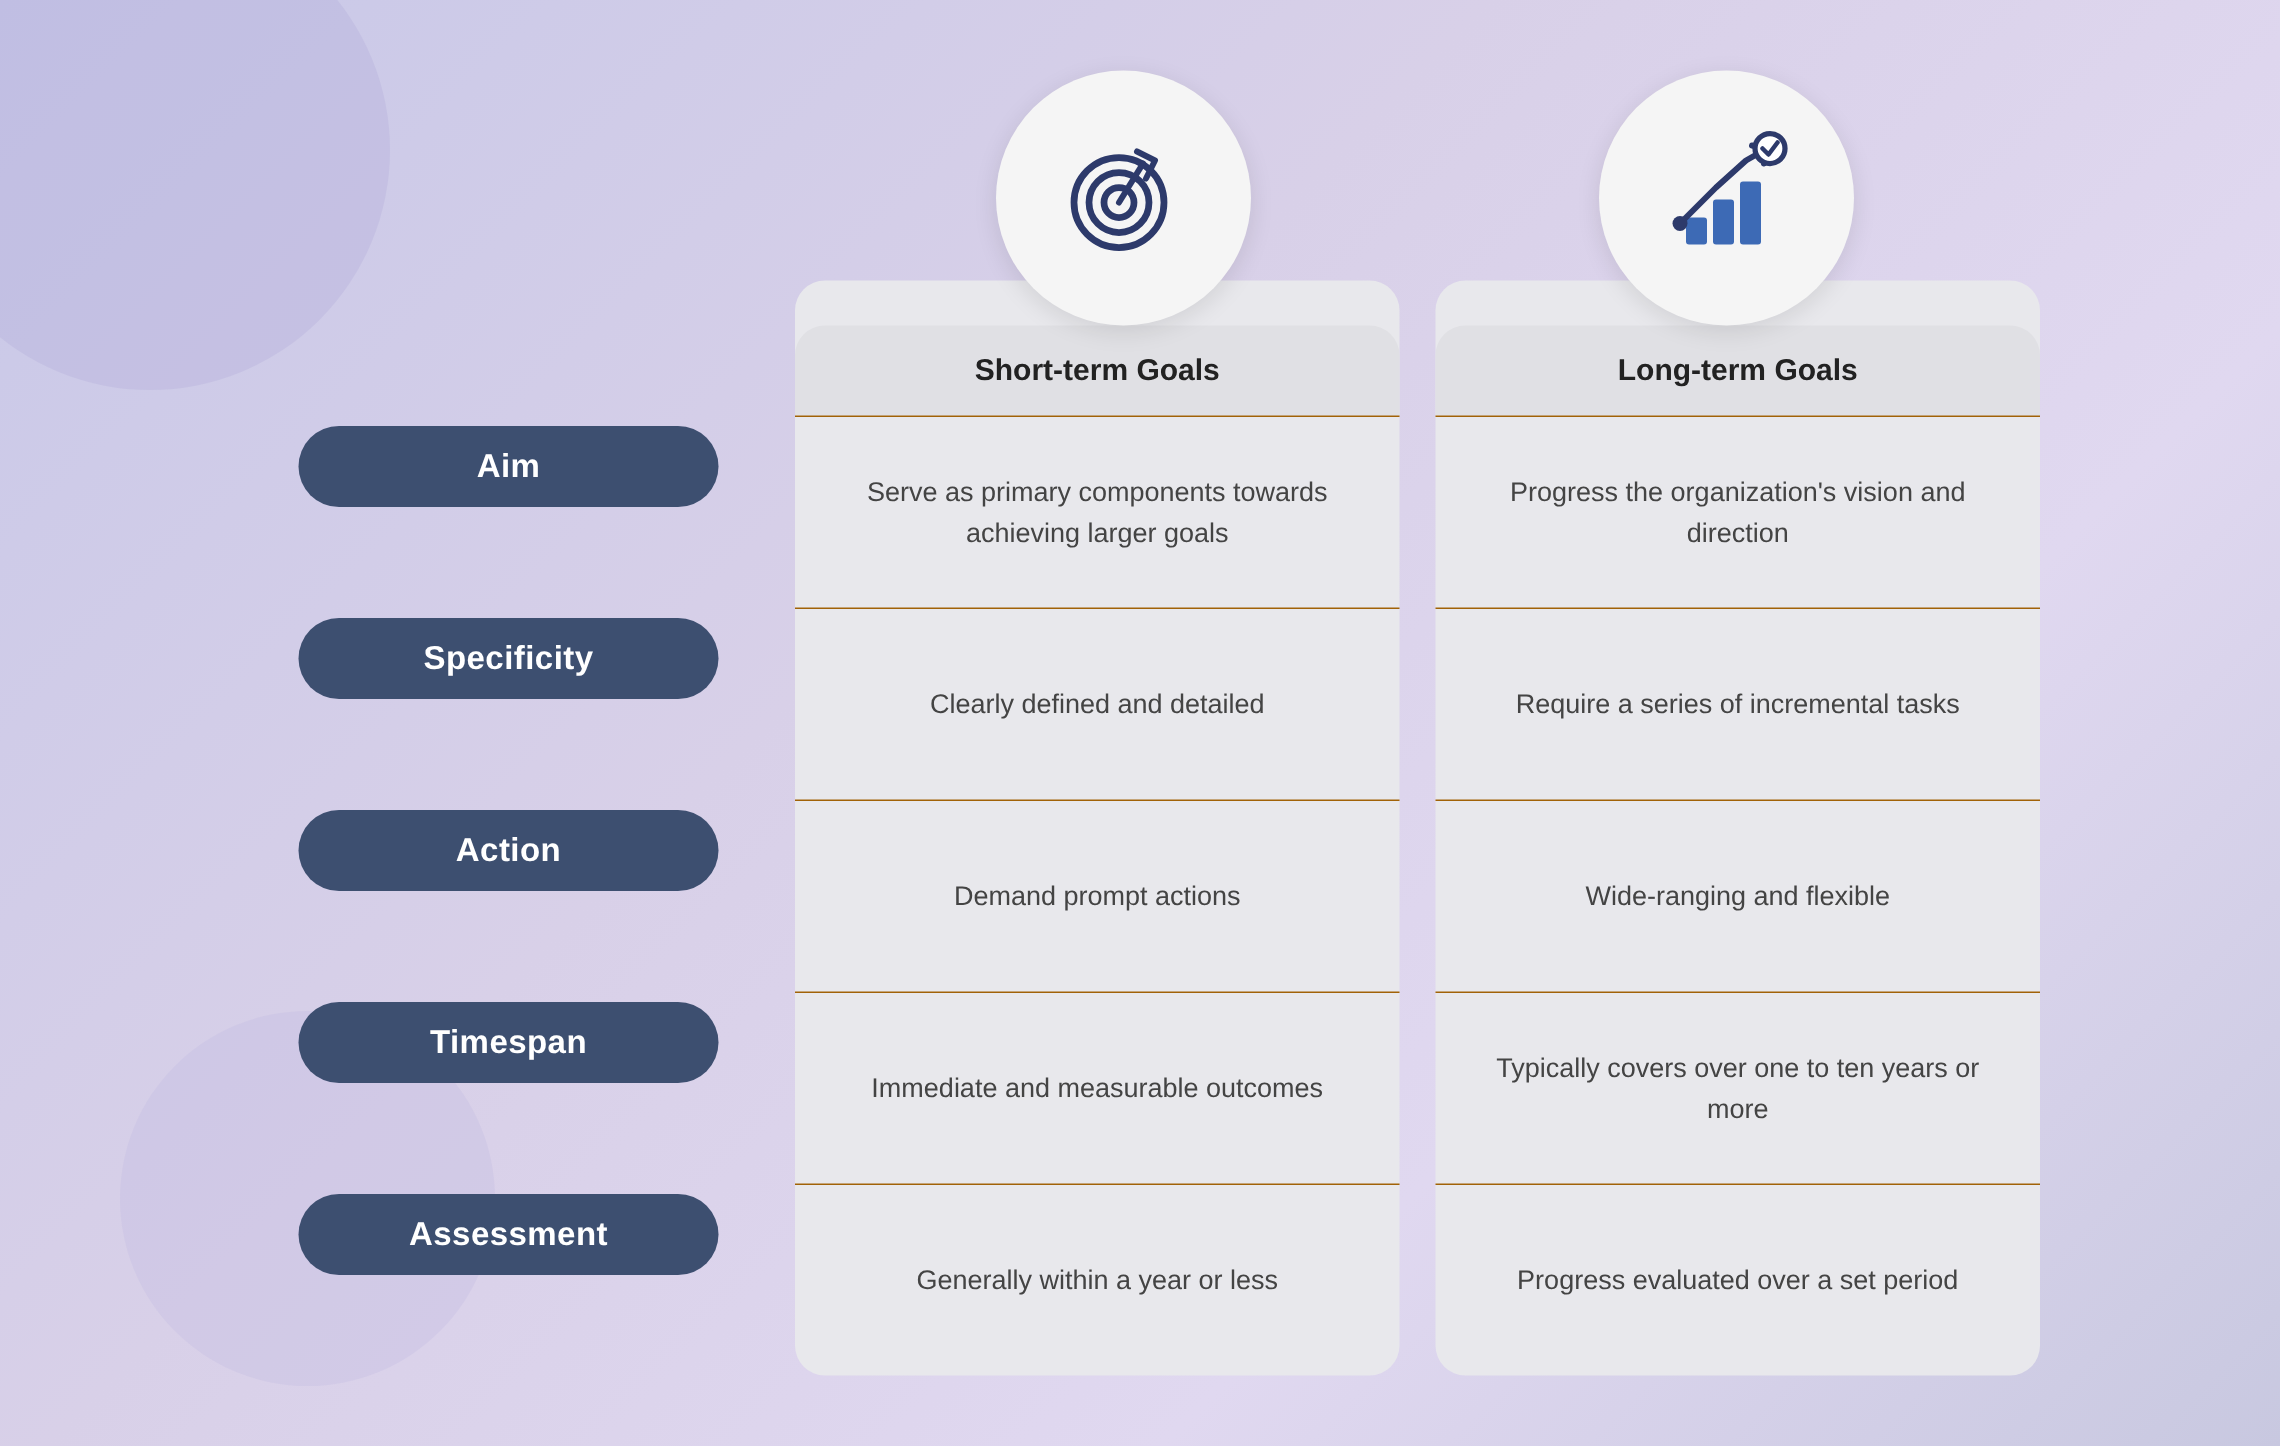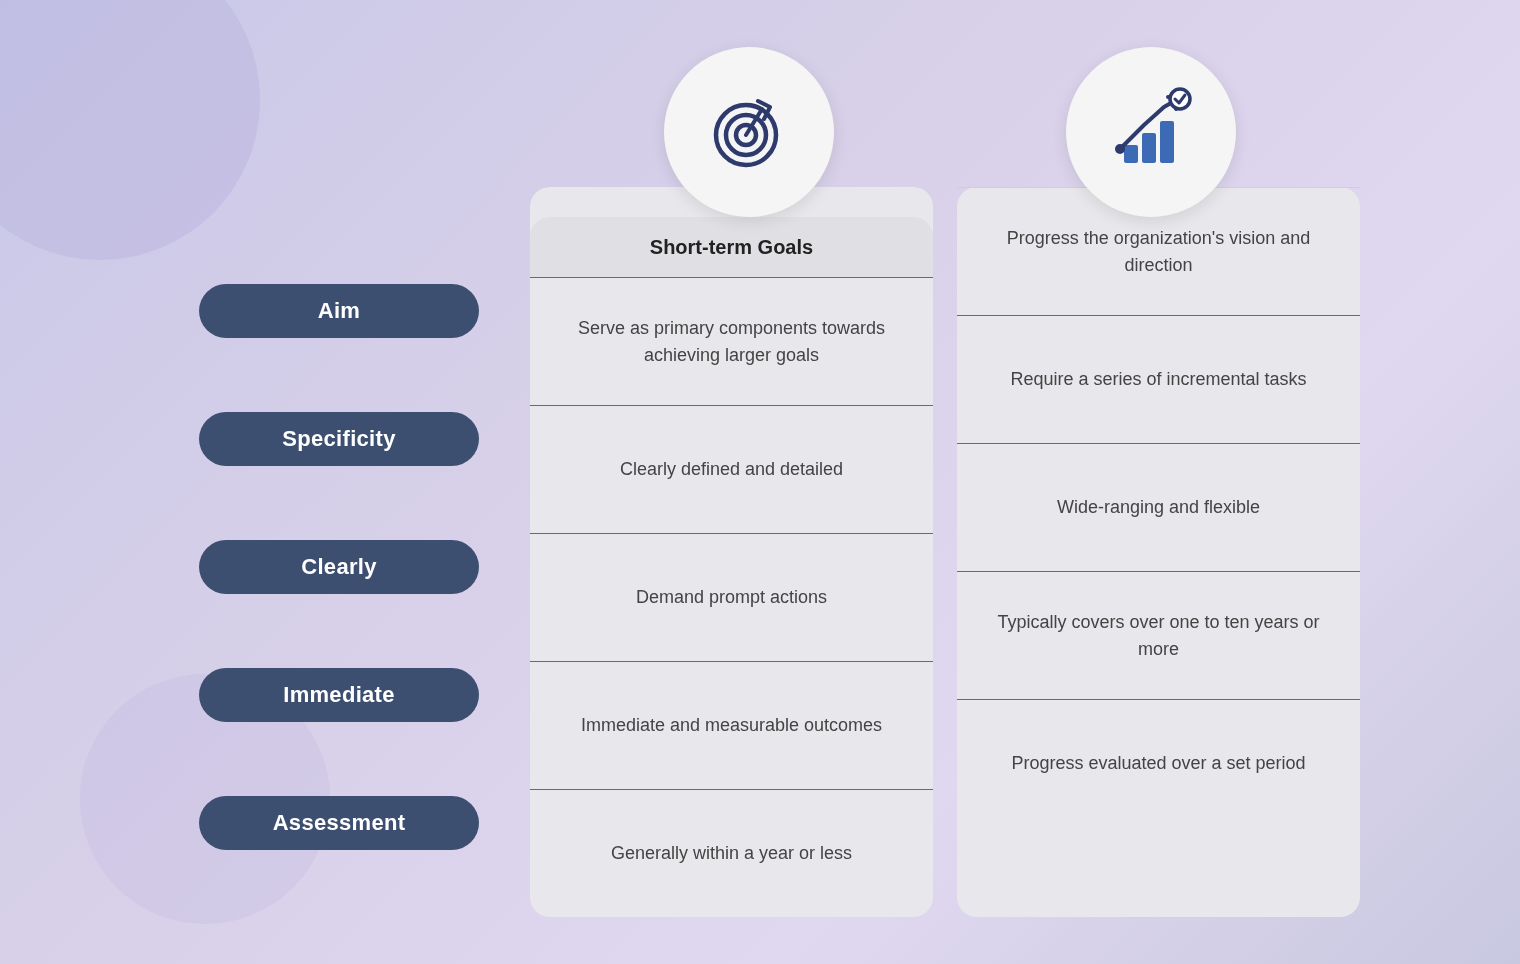--- a/index.html
+++ b/index.html
@@ -217,42 +217,43 @@
   <div class="comparison-table">
 
     <div class="label-col">
       <div class="label-cell">
         <div class="label-pill">Aim</div>
       </div>
       <div class="label-cell">
         <div class="label-pill">Specificity</div>
       </div>
       <div class="label-cell">
-        <div class="label-pill">Clearly</div>
-      </div>
-      <div class="label-cell">
-        <div class="label-pill">Immediate</div>
+        <div class="label-pill">Action</div>
+      </div>
+      <div class="label-cell">
+        <div class="label-pill">Timespan</div>
       </div>
       <div class="label-cell">
         <div class="label-pill">Assessment</div>
       </div>
     </div>
 
     <div class="data-cols">
 
       <div class="data-col">
         <div class="col-header">Short-term Goals</div>
         <div class="data-cell">Serve as primary components towards achieving larger goals</div>
         <div class="data-cell">Clearly defined and detailed</div>
         <div class="data-cell">Demand prompt actions</div>
         <div class="data-cell">Immediate and measurable outcomes</div>
         <div class="data-cell">Generally within a year or less</div>
       </div>
 
       <div class="data-col">
+        <div class="col-header">Long-term Goals</div>
         <div class="data-cell">Progress the organization's vision and direction</div>
         <div class="data-cell">Require a series of incremental tasks</div>
         <div class="data-cell">Wide-ranging and flexible</div>
         <div class="data-cell">Typically covers over one to ten years or more</div>
         <div class="data-cell">Progress evaluated over a set period</div>
       </div>
     </div>
   </div>
 </div>
 

